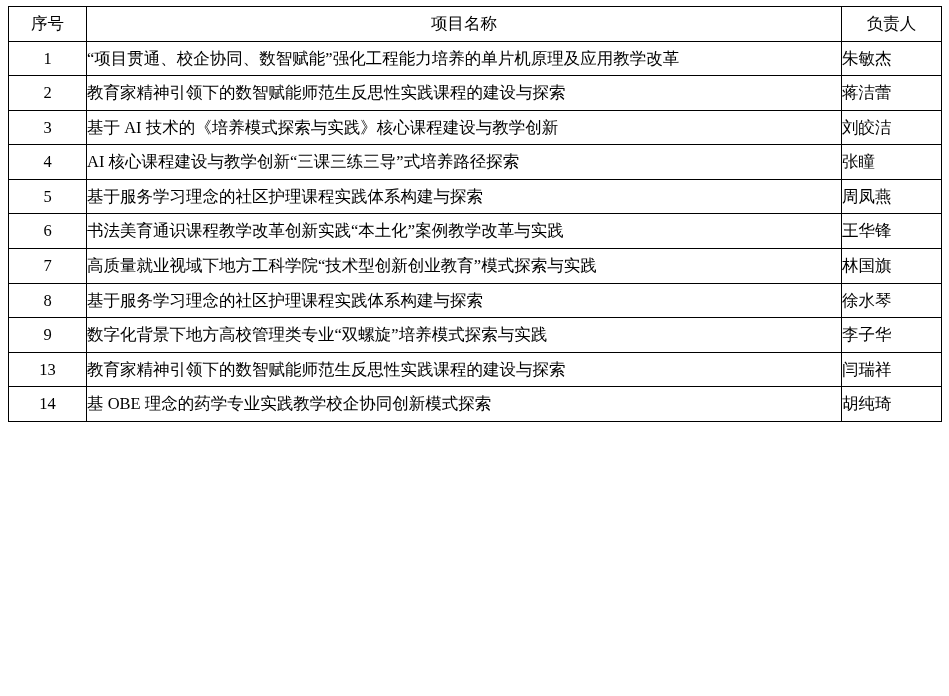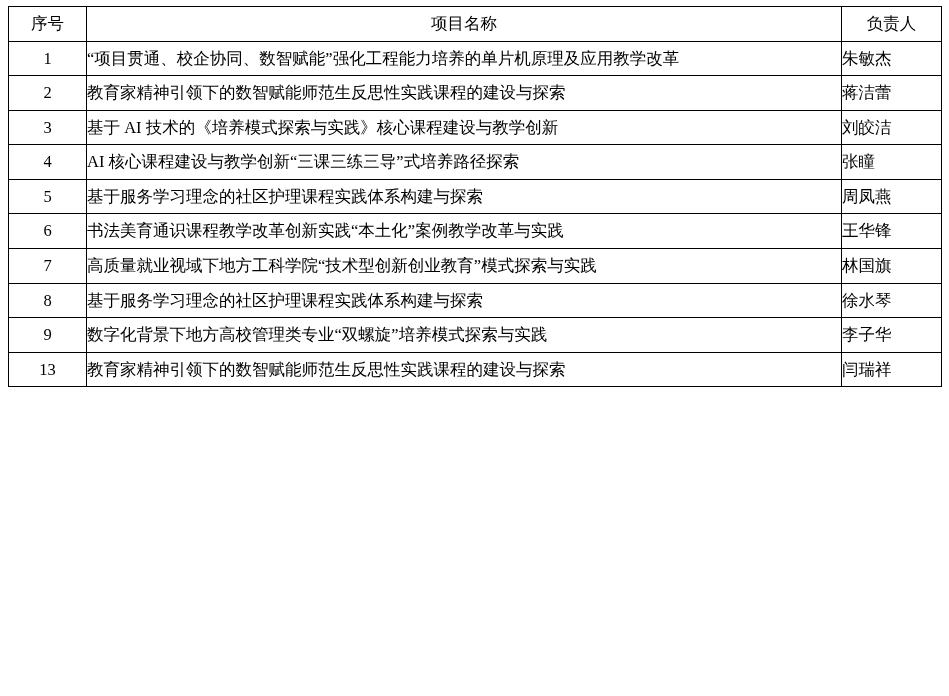--- a/index.html
+++ b/index.html
@@ -127,15 +127,20 @@
       <tr>
         <td class="cell-idx">9</td>
         <td class="cell-name">数字化背景下地方高校管理类专业“双螺旋”培养模式探索与实践</td>
         <td class="cell-leader">李子华</td>
       </tr>
       <tr>
         <td class="cell-idx">13</td>
         <td class="cell-name">教育家精神引领下的数智赋能师范生反思性实践课程的建设与探索</td>
         <td class="cell-leader">闫瑞祥</td>
       </tr>
+      <tr>
+        <td class="cell-idx">14</td>
+        <td class="cell-name">基 OBE 理念的药学专业实践教学校企协同创新模式探索</td>
+        <td class="cell-leader">胡纯琦</td>
+      </tr>
     </tbody>
   </table>
 </div>
 
 </body></html>

